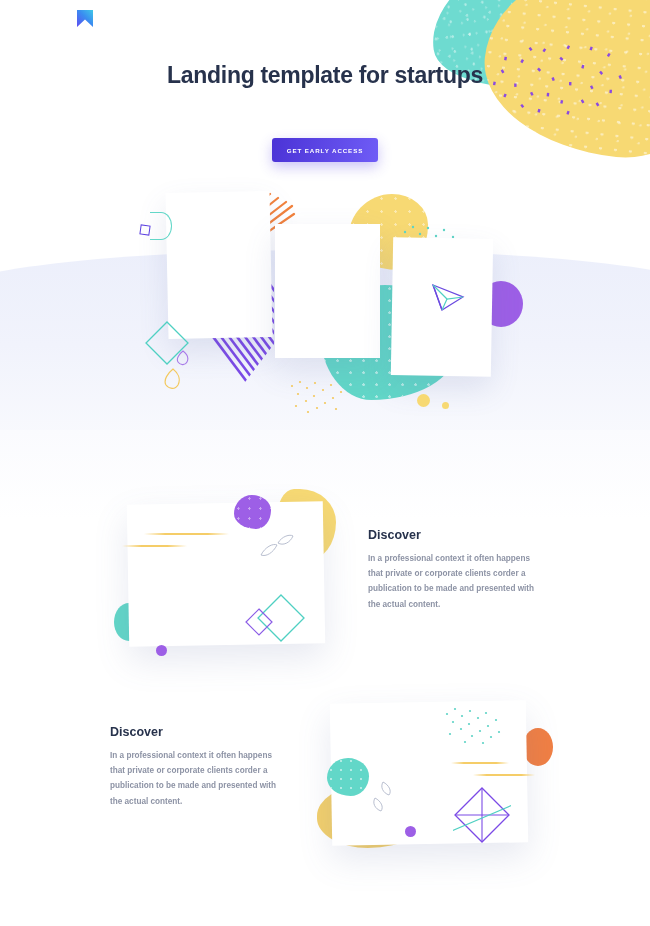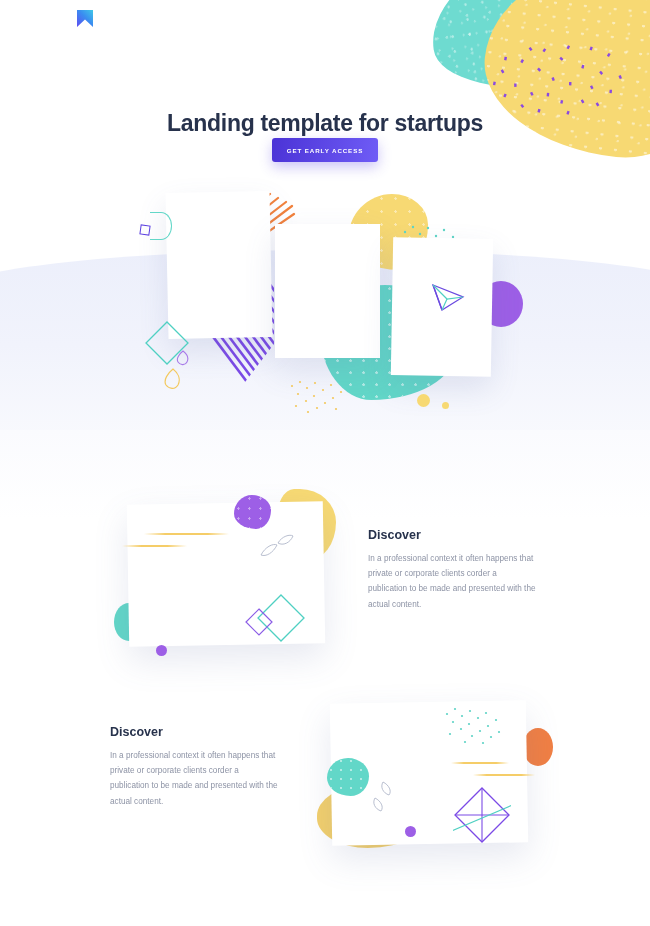--- a/index.html
+++ b/index.html
@@ -53,21 +53,21 @@
   }
   .dots-purple {
     position:absolute; right:20px; top:38px; width:140px; height:82px;
     transform:rotate(-12deg);
   }
 
   
   .logo-wrap { position:absolute; left:74px; top:8px; width:22px; height:22px; }
 
   
-  .hero-text { position:absolute; left:0; top:62px; width:650px; text-align:center;margin-top:48px; }
+  .hero-text { position:absolute; left:0; top:62px; width:650px; text-align:center; }
   .hero-title {
     font-size:23px; font-weight:700; color:#27324c; letter-spacing:-.3px;
   }
   .hero-sub {
     margin:12px auto 0; width:300px;
     font-size:9.5px; line-height:1.65; color:#8d93a5;
   }
   .cta-btn {
     position:absolute; left:272px; top:138px; width:106px; height:24px;
     border:none; cursor:pointer; border-radius:3px;
@@ -119,21 +119,21 @@
 
   .plane-h { left:310px; top:100px; width:36px; height:34px; }
   .diamond-teal-h { left:24px; top:140px; width:46px; height:46px; }
   .sq-purple-h { left:20px; top:45px; width:10px; height:10px; border:1.4px solid #5b3fe0; transform:rotate(8deg); }
   .arc-teal-h { left:30px; top:32px; width:22px; height:28px; border:1.4px solid #62d7c8; border-radius:0 50% 50% 0; border-left:none; }
   .drop-purple-h { left:56px; top:170px; width:14px; height:16px; }
   .drop-yellow-h { left:44px; top:188px; width:18px; height:22px; }
 
   
   .feat-title { font-size:12.5px; font-weight:700; color:#27324c; }
-  .feat-body  { margin-top:9px; font-size:8.2px; line-height:1.85; color:#8d93a5; }
+  .feat-body  { margin-top:9px; font-size:8.2px; line-height:1.85; color:#8d93a5;font-weight:bold; }
 
   .f1-text { position:absolute; left:368px; top:528px; width:170px; }
   .f2-text { position:absolute; left:110px; top:725px; width:170px; }
 
   .f-ill { position:absolute; width:250px; height:180px; }
   .f-ill > * { position:absolute; }
   .f1-ill { left:104px; top:483px; }
   .f2-ill { left:305px; top:682px; }
 
   .f-card { background:#fff; box-shadow:0 14px 34px rgba(93,105,160,.15); }

